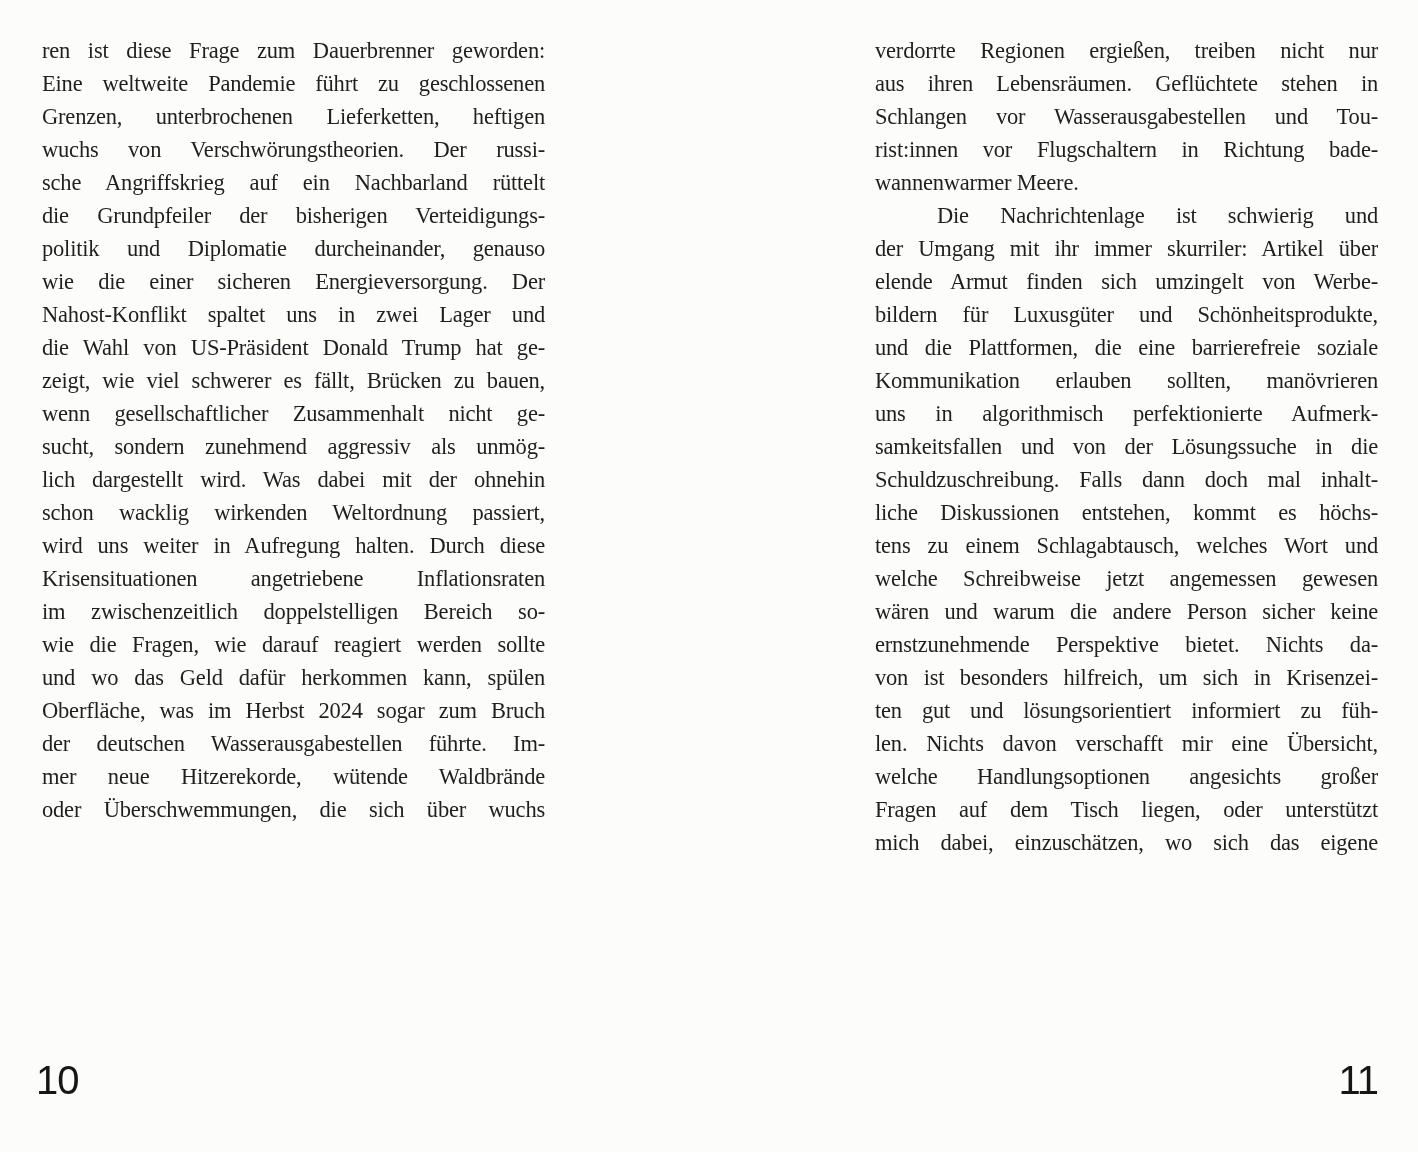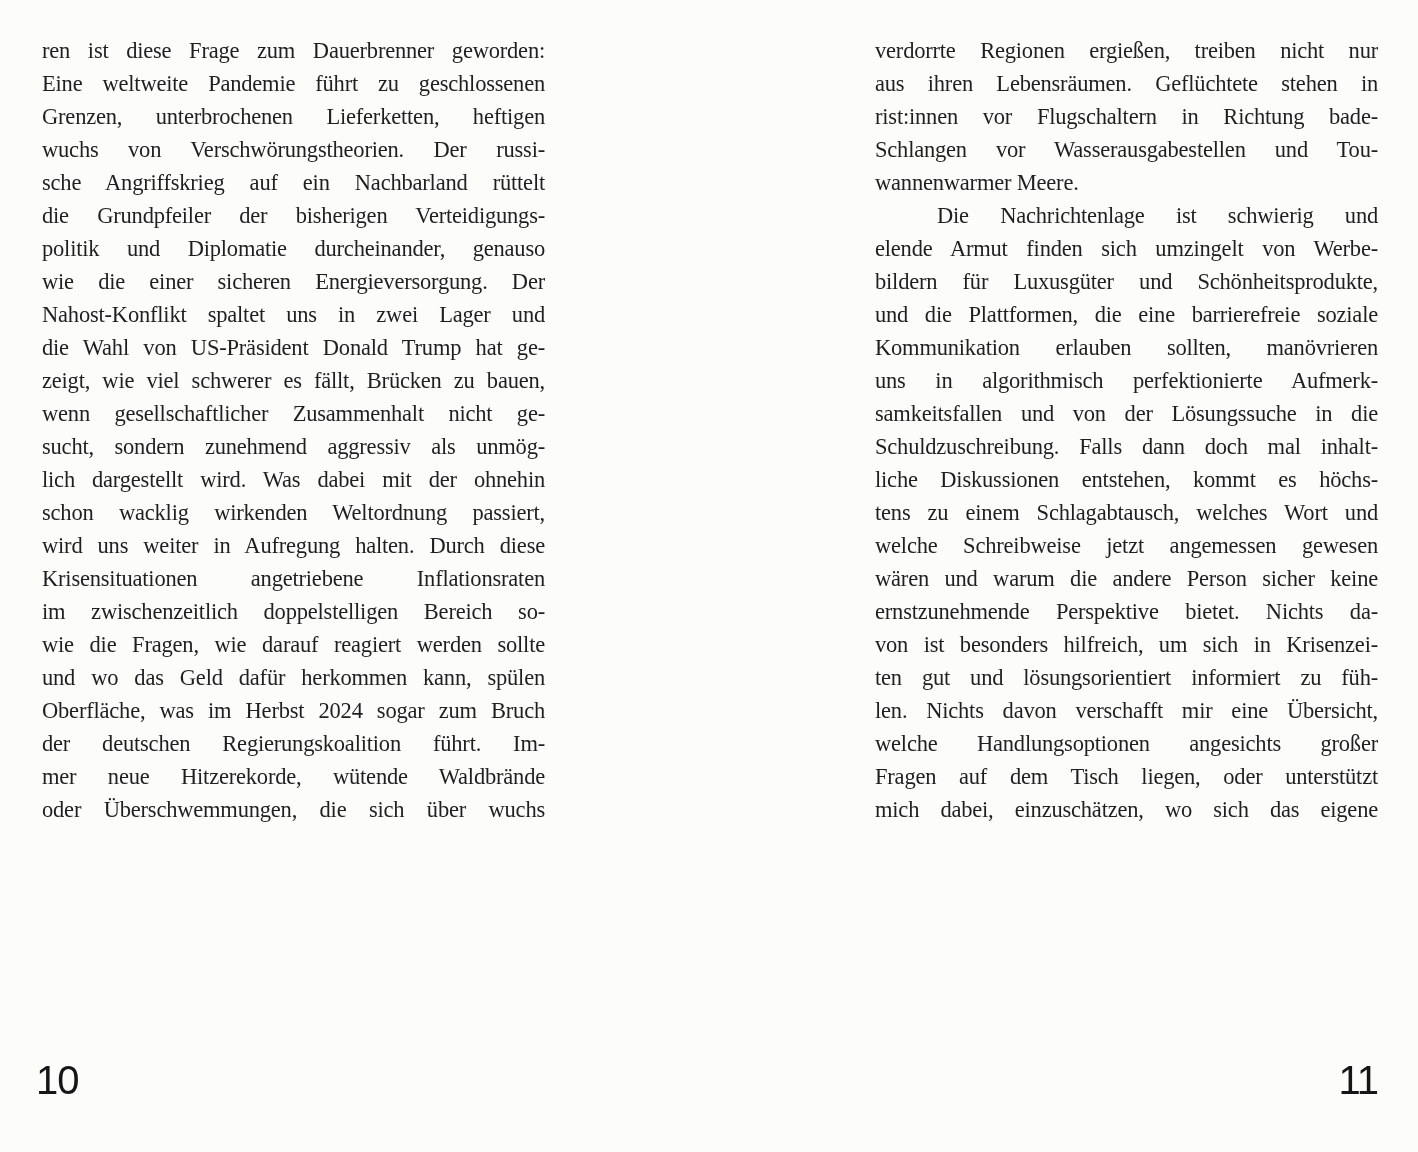--- a/index.html
+++ b/index.html
@@ -77,32 +77,33 @@
       <div class="line">wenn gesellschaftlicher Zusammenhalt nicht ge-</div>
       <div class="line">sucht, sondern zunehmend aggressiv als unmög-</div>
       <div class="line">lich dargestellt wird. Was dabei mit der ohnehin</div>
       <div class="line">schon wacklig wirkenden Weltordnung passiert,</div>
       <div class="line">wird uns weiter in Aufregung halten. Durch diese</div>
       <div class="line">Krisensituationen angetriebene Inflationsraten</div>
       <div class="line">im zwischenzeitlich doppelstelligen Bereich so-</div>
       <div class="line">wie die Fragen, wie darauf reagiert werden sollte</div>
       <div class="line">und wo das Geld dafür herkommen kann, spülen</div>
       <div class="line">Oberfläche, was im Herbst 2024 sogar zum Bruch</div>
-      <div class="line">der deutschen Regierungskoalition führt. Im-</div>
+      <div class="line">der deutschen Wasserausgabestellen führte. Im-</div>
       <div class="line">mer neue Hitzerekorde, wütende Waldbrände</div>
       <div class="line">oder Überschwemmungen, die sich über wuchs</div>
     </div>
 
   <div class="page-col right">
       <div class="line">verdorrte Regionen ergießen, treiben nicht nur</div>
       <div class="line">aus ihren Lebensräumen. Geflüchtete stehen in</div>
+      <div class="line">Schlangen vor Wasserausgabestellen und Tou-</div>
       <div class="line">rist:innen vor Flugschaltern in Richtung bade-</div>
-      <div class="line">Schlangen vor Wasserausgabestellen und Tou-</div>
       <div class="line end">wannenwarmer Meere.</div>
       <div class="line indent">Die Nachrichtenlage ist schwierig und</div>
+      <div class="line">der Umgang mit ihr immer skurriler: Artikel über</div>
       <div class="line">elende Armut finden sich umzingelt von Werbe-</div>
       <div class="line">bildern für Luxusgüter und Schönheitsprodukte,</div>
       <div class="line">und die Plattformen, die eine barrierefreie soziale</div>
       <div class="line">Kommunikation erlauben sollten, manövrieren</div>
       <div class="line">uns in algorithmisch perfektionierte Aufmerk-</div>
       <div class="line">samkeitsfallen und von der Lösungssuche in die</div>
       <div class="line">Schuldzuschreibung. Falls dann doch mal inhalt-</div>
       <div class="line">liche Diskussionen entstehen, kommt es höchs-</div>
       <div class="line">tens zu einem Schlagabtausch, welches Wort und</div>
       <div class="line">welche Schreibweise jetzt angemessen gewesen</div>

